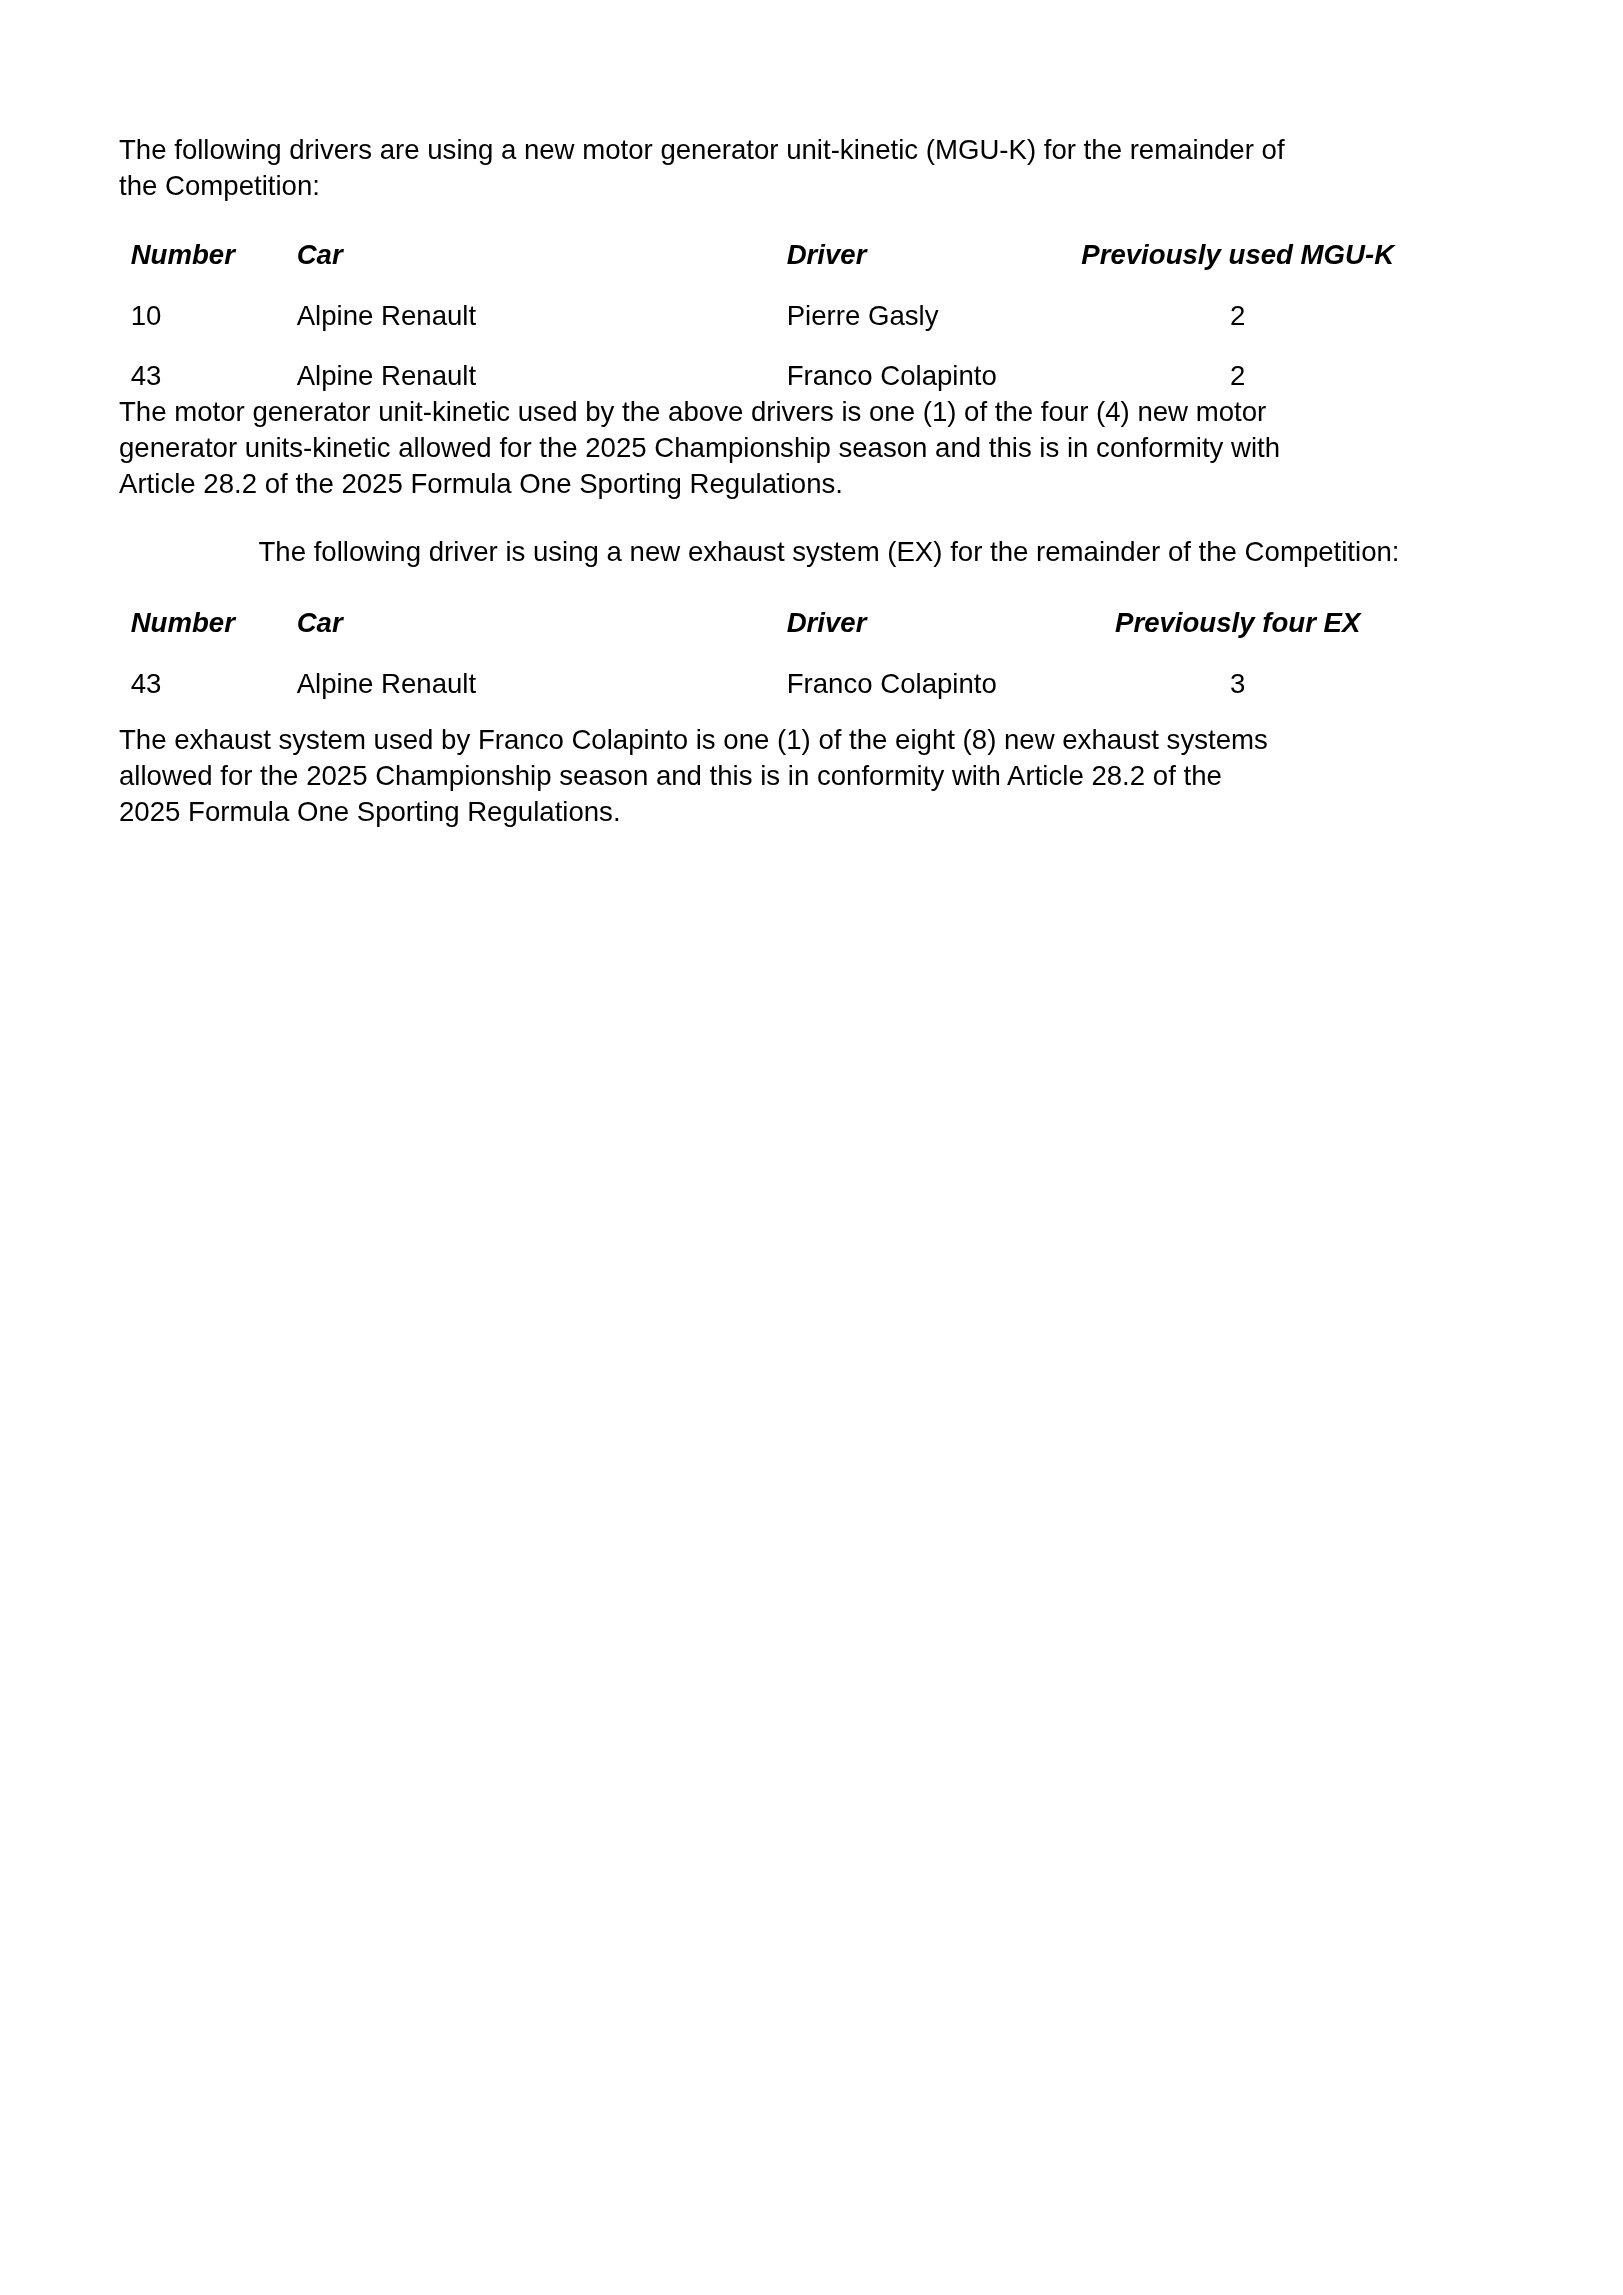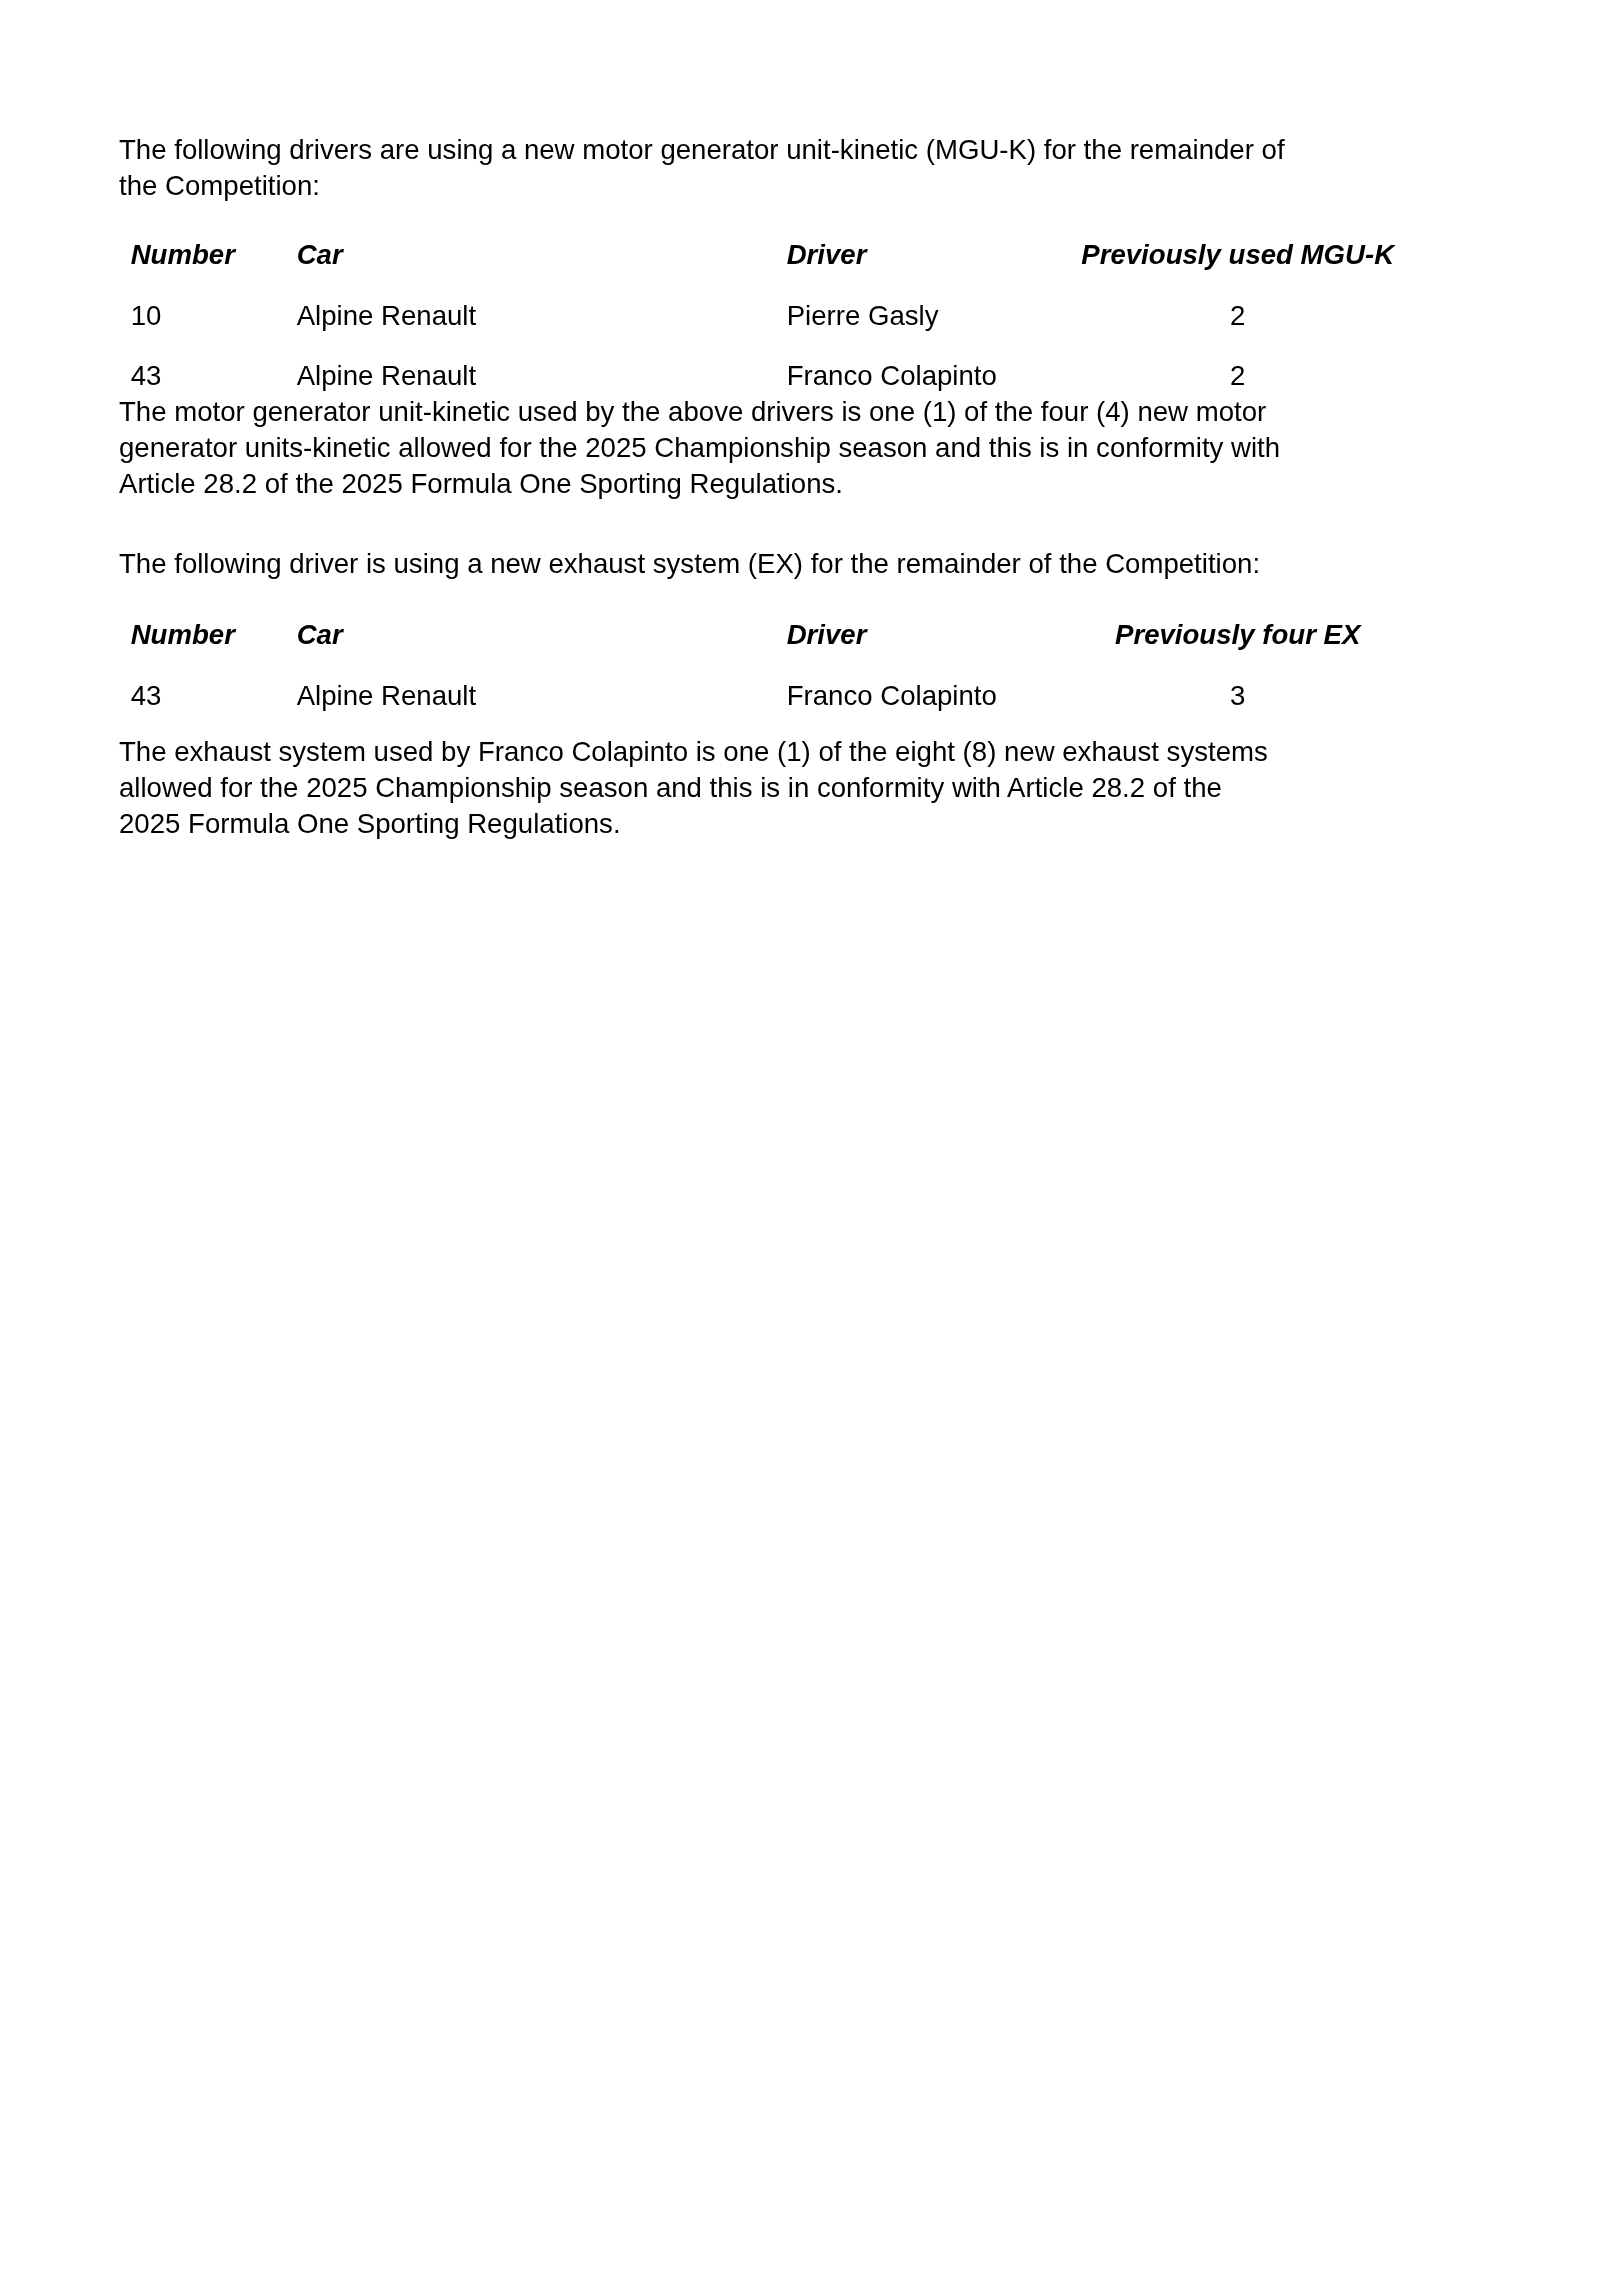--- a/index.html
+++ b/index.html
@@ -40,21 +40,21 @@
   }
   .trow.header {
     font-weight: bold;
     font-style: italic;
     margin-bottom: 25px;
   }
   .cell { text-align: left; }
   .cell-prev { text-align: center; }
   .trow.header .cell-prev { text-align: center; }
   .note-para { }
-  .intro-exhaust { margin-top: 44px; }
+  .intro-exhaust { margin-top: 32px; text-align: center; }
   .doc-table.exhaust { margin-top: 35px; }
   .note-exhaust { margin-top: 20px; }
 </style>
 </head>
 <body>
 
 <div class="page">
   <div class="content">
 
     <p class="para">The following drivers are using a new motor generator unit-kinetic (MGU-K) for the remainder of

